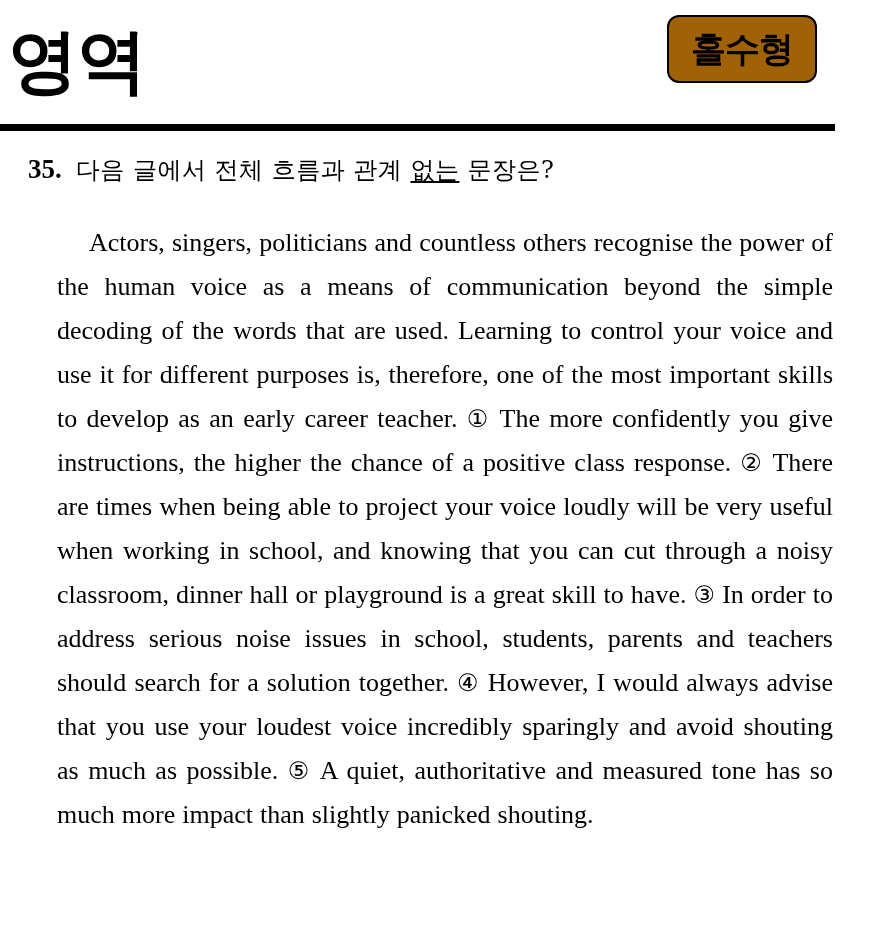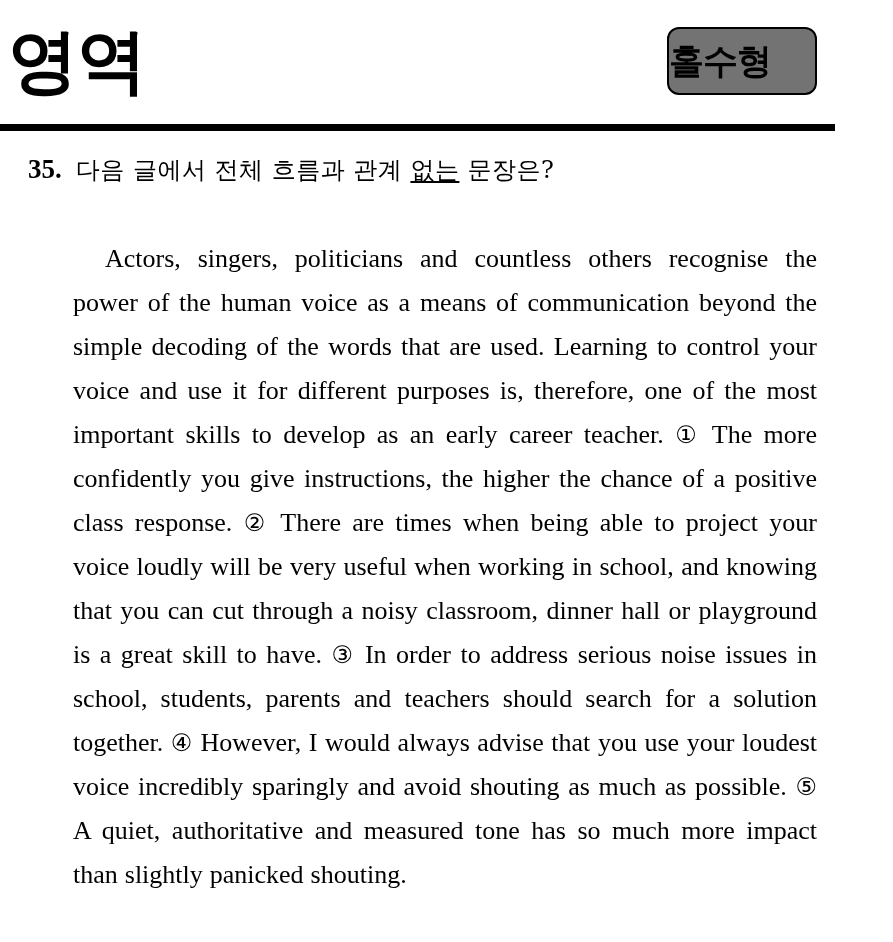--- a/index.html
+++ b/index.html
@@ -41,30 +41,30 @@
     font-size: 70px;
     line-height: 78px;
     letter-spacing: -1px;
     color: #000;
     white-space: nowrap;
   }
 
   .form-type-box {
     position: absolute;
     right: 58px;
-    top: 27px;
+    top: 15px;
     width: 150px;
     height: 68px;
     border: 2px solid #000;
     border-radius: 12px;
-    background: #737373;
+    background: #a16207;
     box-sizing: border-box;
     display: flex;
     align-items: center;
-    justify-content: flex-start;
+    justify-content: center;
   }
 
   .form-type-label {
     font-family: "Liberation Sans", "DejaVu Sans", sans-serif;
     font-weight: bold;
     font-size: 35px;
     line-height: 38px;
     letter-spacing: -1px;
     white-space: nowrap;
   }
@@ -120,21 +120,21 @@
     width: 776px;
     font-size: 26px;
     line-height: 44px;
     text-align: justify;
     text-align-last: left;
     text-justify: inter-word;
     word-spacing: 0.5px;
   }
 
   .passage p {
-    margin: 16px;
+    margin: 0;
     text-indent: 32px;
   }
 
   .choice-marker {
     font-family: "DejaVu Sans", "Liberation Sans", sans-serif;
     font-size: 24px;
   }
 </style>
 </head>
 <body>

